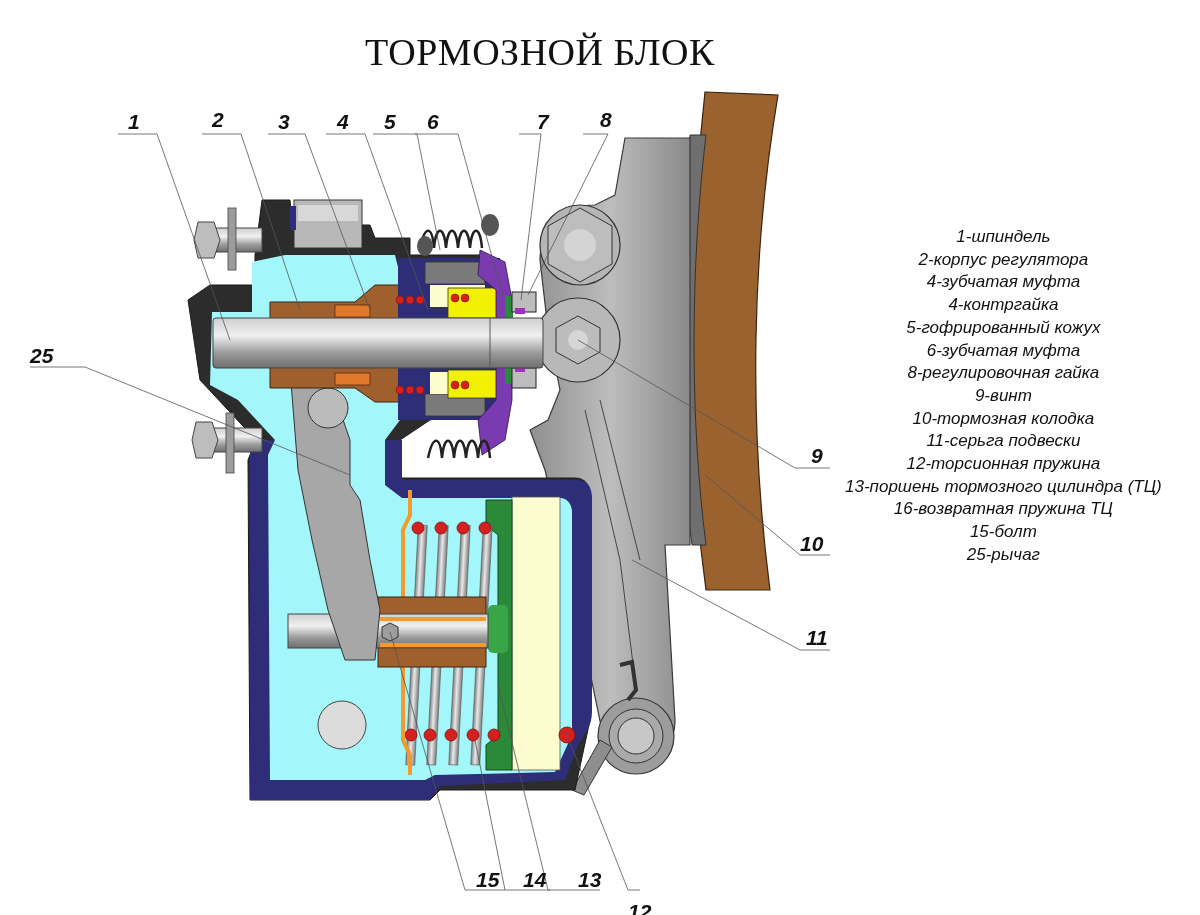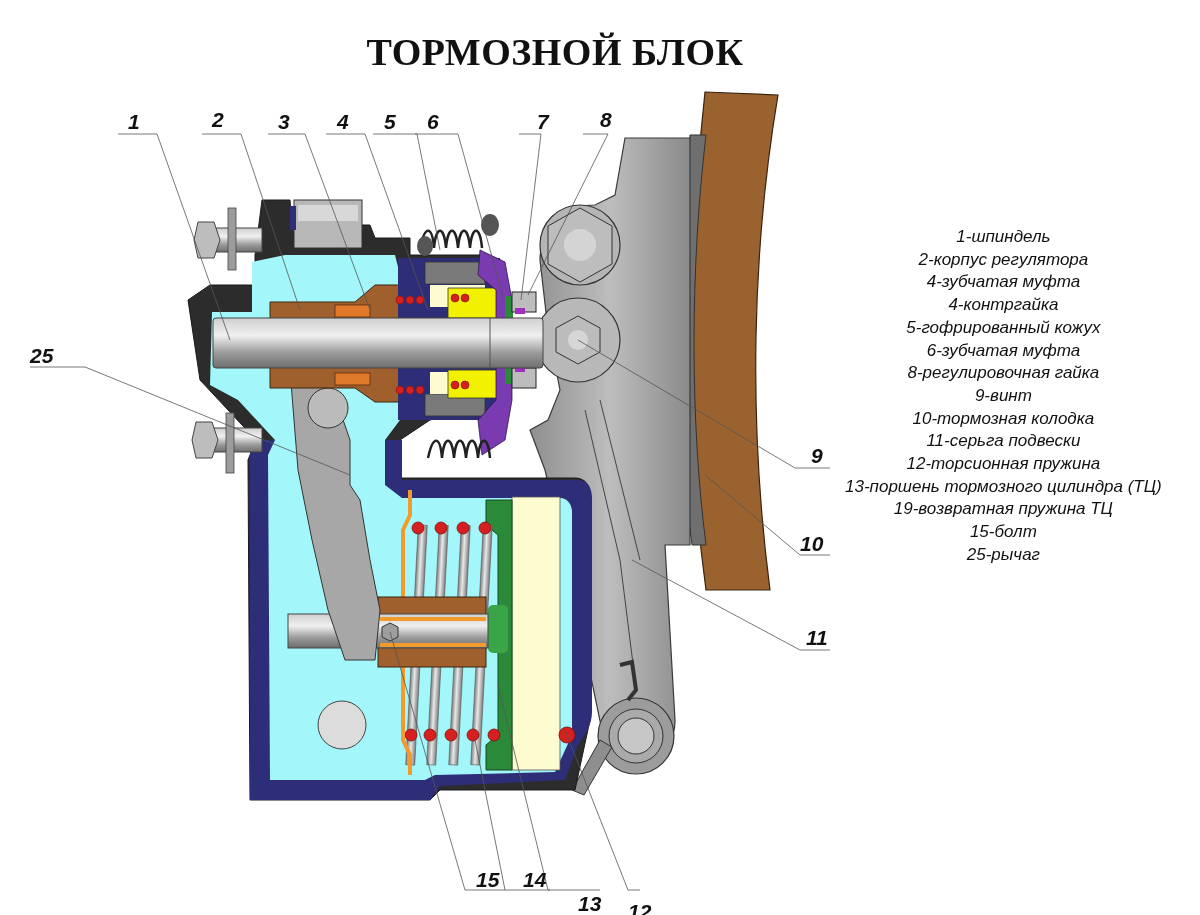--- a/index.html
+++ b/index.html
@@ -1,18 +1,18 @@
 <!DOCTYPE html>
 <html><head>
 <meta charset="utf-8">
 <style>
   html, body { margin:0; padding:0; background:#ffffff; }
   body { width:1200px; height:915px; position:relative; overflow:hidden; font-family:"Liberation Sans", sans-serif; }
   #title { position:absolute; left:0; width:1080px; top:30px; text-align:center;
-    font-family:"Liberation Serif", serif; font-weight:bold; font-size:38px; color:#111; letter-spacing:0.5px;padding-left:15px; }
+    font-family:"Liberation Serif", serif; font-weight:normal; font-size:38px; color:#111; letter-spacing:0.5px; }
   #diagram { position:absolute; left:0; top:0; }
   .callout-num { position:absolute; font-family:"Liberation Sans", sans-serif; font-style:italic; font-weight:bold;
     font-size:21px; color:#111; }
   #legend { position:absolute; left:845px; top:226px; font-family:"Liberation Sans", sans-serif; font-style:italic;
     font-size:17px; line-height:22.7px; color:#111; white-space:nowrap; }
   #legend div { margin:0;text-align:center; }
 </style>
 </head>
 <body>
 
@@ -188,34 +188,34 @@
 <span class="callout-num" style="left:278px;top:110px;">3</span>
 <span class="callout-num" style="left:337px;top:110px;">4</span>
 <span class="callout-num" style="left:384px;top:110px;">5</span>
 <span class="callout-num" style="left:427px;top:110px;">6</span>
 <span class="callout-num" style="left:537px;top:110px;">7</span>
 <span class="callout-num" style="left:600px;top:108px;">8</span>
 <span class="callout-num" style="left:811px;top:444px;">9</span>
 <span class="callout-num" style="left:800px;top:532px;">10</span>
 <span class="callout-num" style="left:806px;top:626px;">11</span>
 <span class="callout-num" style="left:628px;top:868px;margin-top:32px;">12</span>
-<span class="callout-num" style="left:578px;top:868px;margin-top:24px;">13</span>
+<span class="callout-num" style="left:578px;top:868px;">13</span>
 <span class="callout-num" style="left:523px;top:868px;">14</span>
 <span class="callout-num" style="left:476px;top:868px;">15</span>
 <span class="callout-num" style="left:30px;top:344px;">25</span>
 
 <div id="legend">
   <div>1-шпиндель</div>
   <div>2-корпус регулятора</div>
   <div>4-зубчатая муфта</div>
   <div>4-контргайка</div>
   <div>5-гофрированный кожух</div>
   <div>6-зубчатая муфта</div>
   <div>8-регулировочная гайка</div>
   <div>9-винт</div>
   <div>10-тормозная колодка</div>
   <div>11-серьга подвески</div>
   <div>12-торсионная пружина</div>
   <div>13-поршень тормозного цилиндра (ТЦ)</div>
-  <div>19-возвратная пружина ТЦ</div>
+  <div>16-возвратная пружина ТЦ</div>
   <div>15-болт</div>
   <div>25-рычаг</div>
 </div>
 
 </body></html>

